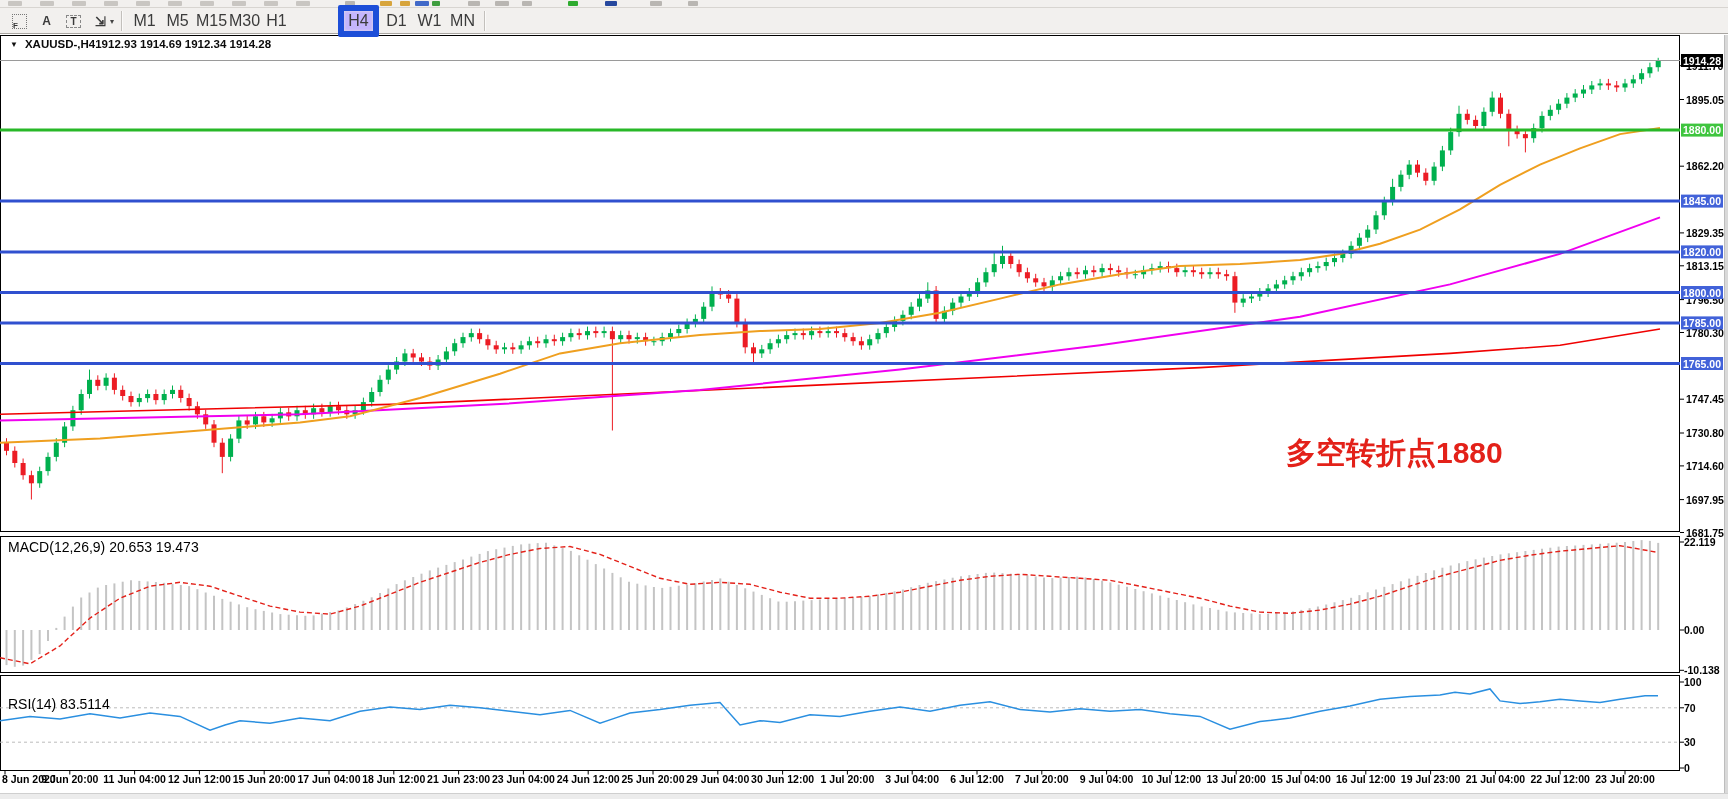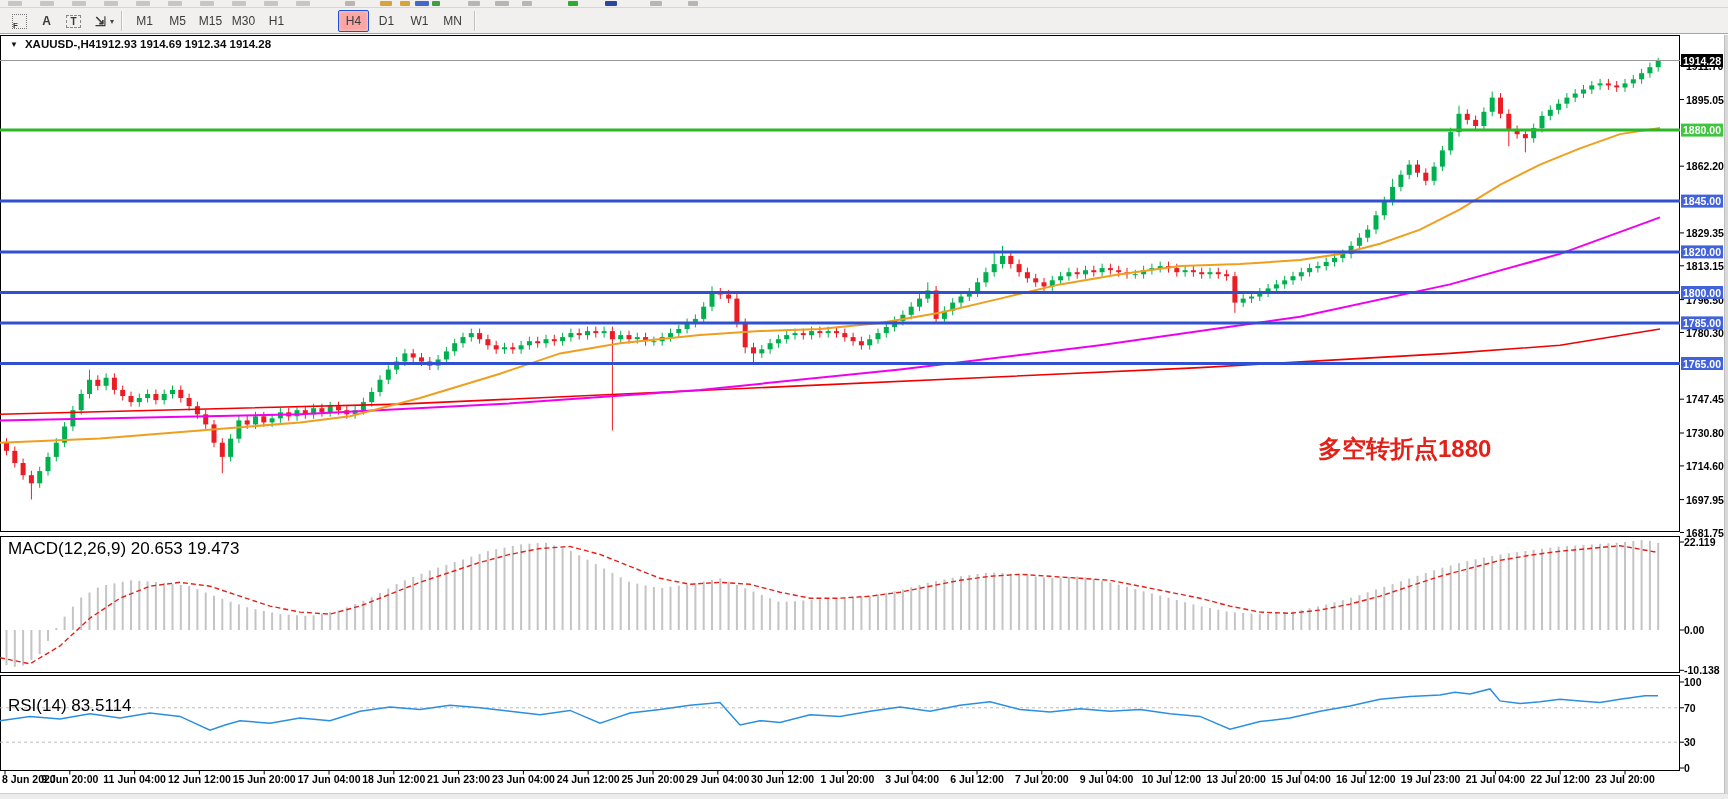--- a/index.html
+++ b/index.html
@@ -12,32 +12,32 @@
   .toolrow{position:absolute;top:8px;left:0;height:26px;display:flex;align-items:center;}
   .icon-btn{width:27px;height:22px;display:flex;align-items:center;justify-content:center;
             color:#3a3a3a;font-size:12px;font-weight:700;cursor:default;}
   .g-f{border:1px dotted #777;width:13px;height:13px;position:relative;font-weight:400;}
   .g-f b{position:absolute;left:0px;bottom:-2px;font-size:8px;color:#333;}
   .g-t{border:1px dashed #888;padding:0 3px;font-size:10px;}
   .g-arrows{font-size:13px;}
   .caret{font-size:8px;color:#444;margin-left:-4px;margin-right:2px;}
   .sep{width:0;height:20px;border-left:1px solid #c3c0bc;border-right:1px solid #fbfaf9;margin:0 5px;}
   .tf-group{display:flex;align-items:center;}
-  .tf{width:29px;height:20px;line-height:20px;text-align:center;font-size:12px;color:#3b3b3b;
+  .tf{width:29px;height:20px;line-height:20px;text-align:center;font-size:16px;color:#3b3b3b;
       margin:0 1px;border:1px solid transparent;border-radius:2px;cursor:default;}
-  .tf.active{background:#fca5a5;border:1px solid #1d4ed8;box-shadow:inset 0 0 3px #e4e2df;margin-left:45px;}
+  .tf.active{background:#c4b5fd;border:6px solid #1d4ed8;box-shadow:inset 0 0 3px #e4e2df;margin-left:45px;}
   #cv{position:absolute;top:35px;left:0;}
   .overlay{position:absolute;z-index:4;white-space:nowrap;}
   #title-row{top:38px;left:10px;display:flex;align-items:center;font-size:11.5px;font-weight:700;color:#0b0b0b;}
   #title-row .tri{font-size:8px;margin-right:7px;color:#111;}
   #title-row .ohlc{}
-  #macd-label,#rsi-label{font-size:17px;color:#000;}
+  #macd-label,#rsi-label{font-size:14px;color:#000;}
   #macd-label{top:539px;left:8px;}
   #rsi-label{top:679px;left:8px;margin-top:17px;}
-  #annotation{top:436px;left:1286px;font-size:24px;font-weight:700;line-height:1.1;margin-left:32px;}
+  #annotation{top:436px;left:1286px;font-size:30px;font-weight:700;line-height:1.1;}
   .right-strip{position:absolute;top:35px;left:1724px;width:4px;height:764px;background:#d9d9d9;border-left:1px solid #bdbdbd;z-index:3;}
   .bottom-strip{position:absolute;top:793px;left:0;width:1728px;height:6px;background:#ececec;border-top:1px solid #cfcfcf;z-index:3;}
   text{font-family:"Liberation Sans",sans-serif;}
 </style>
 </head>
 <body>
 
 <div>
 
   <div class="toolbar">

